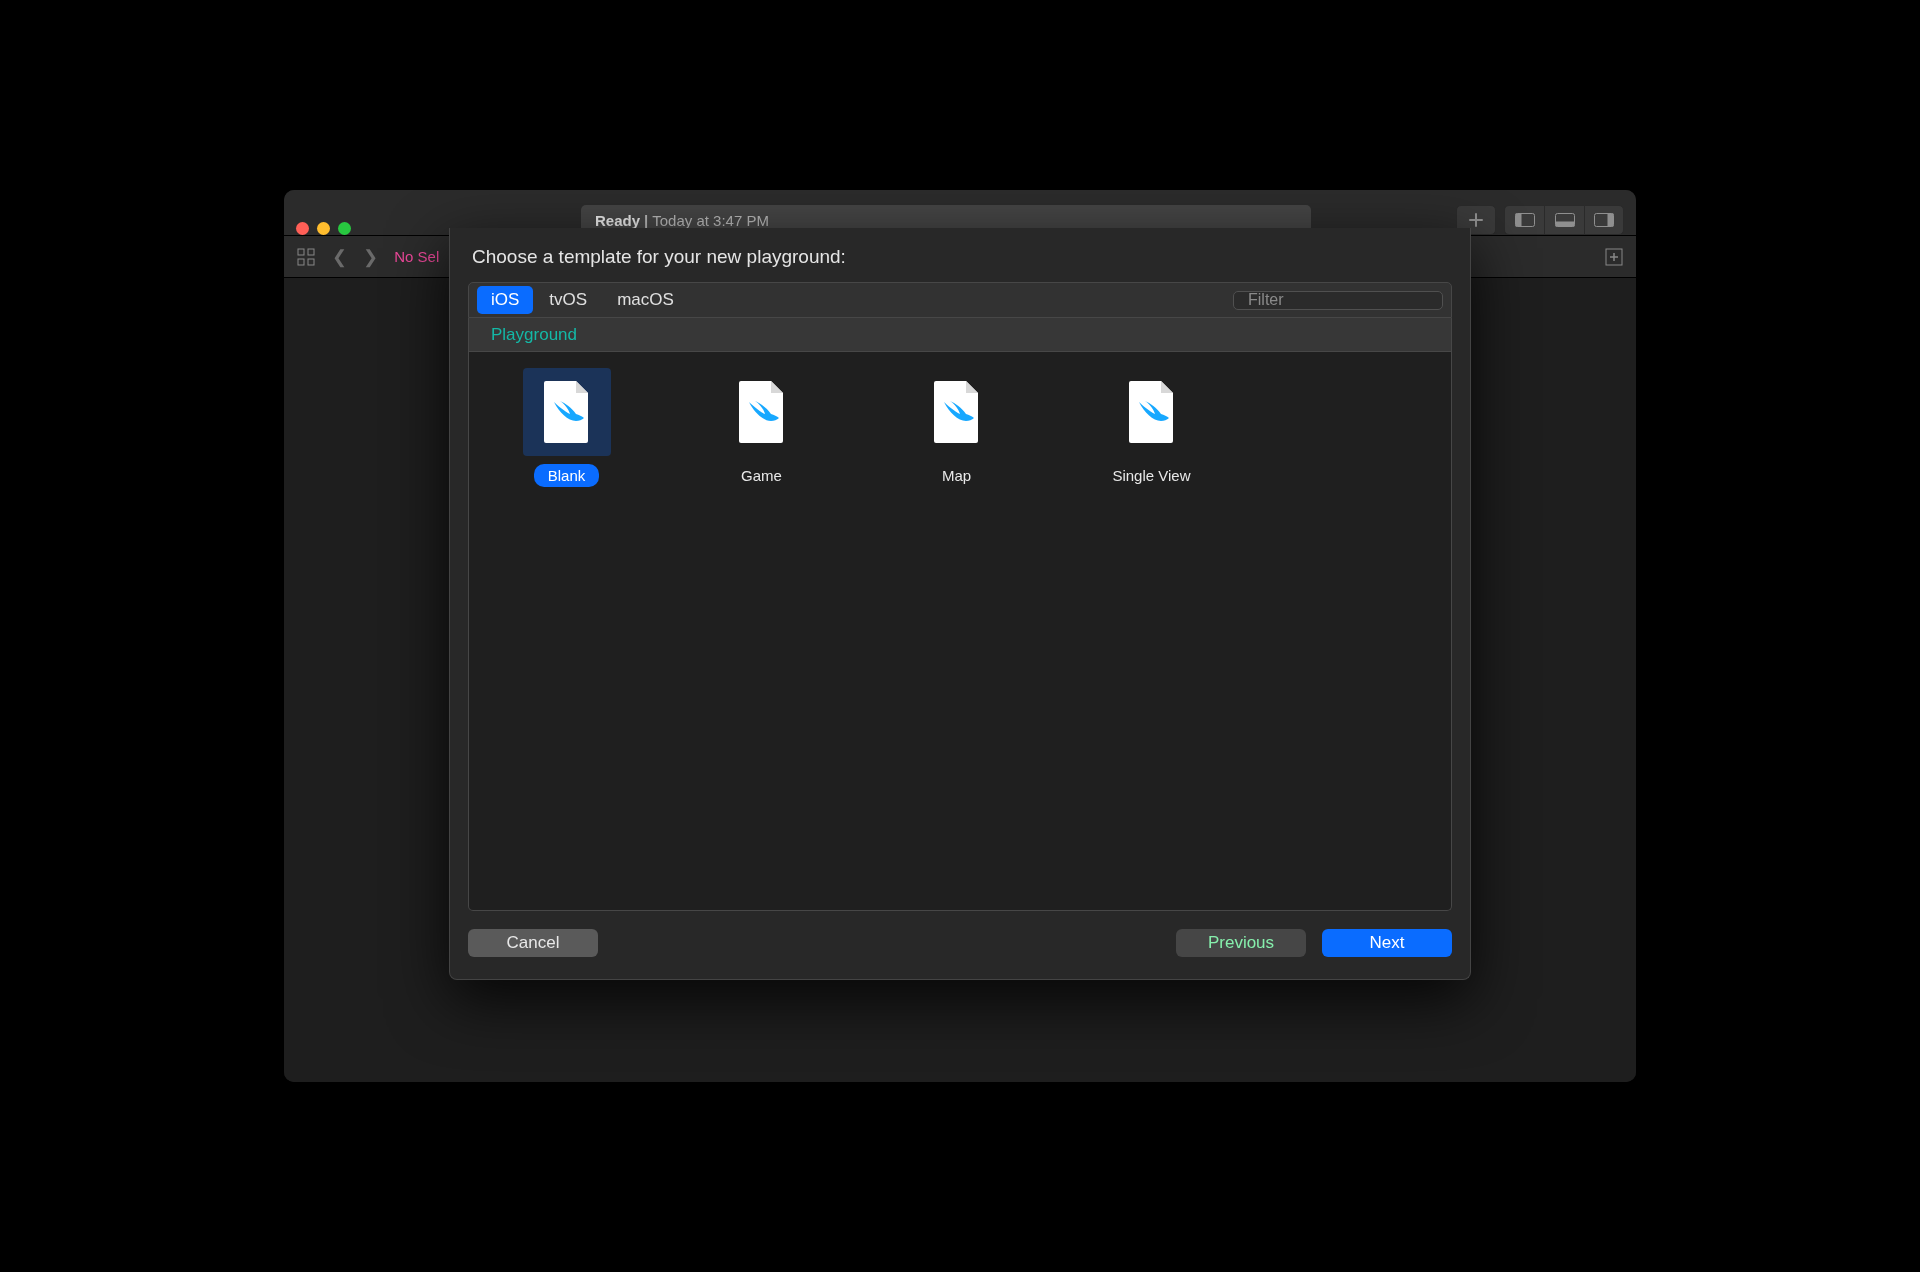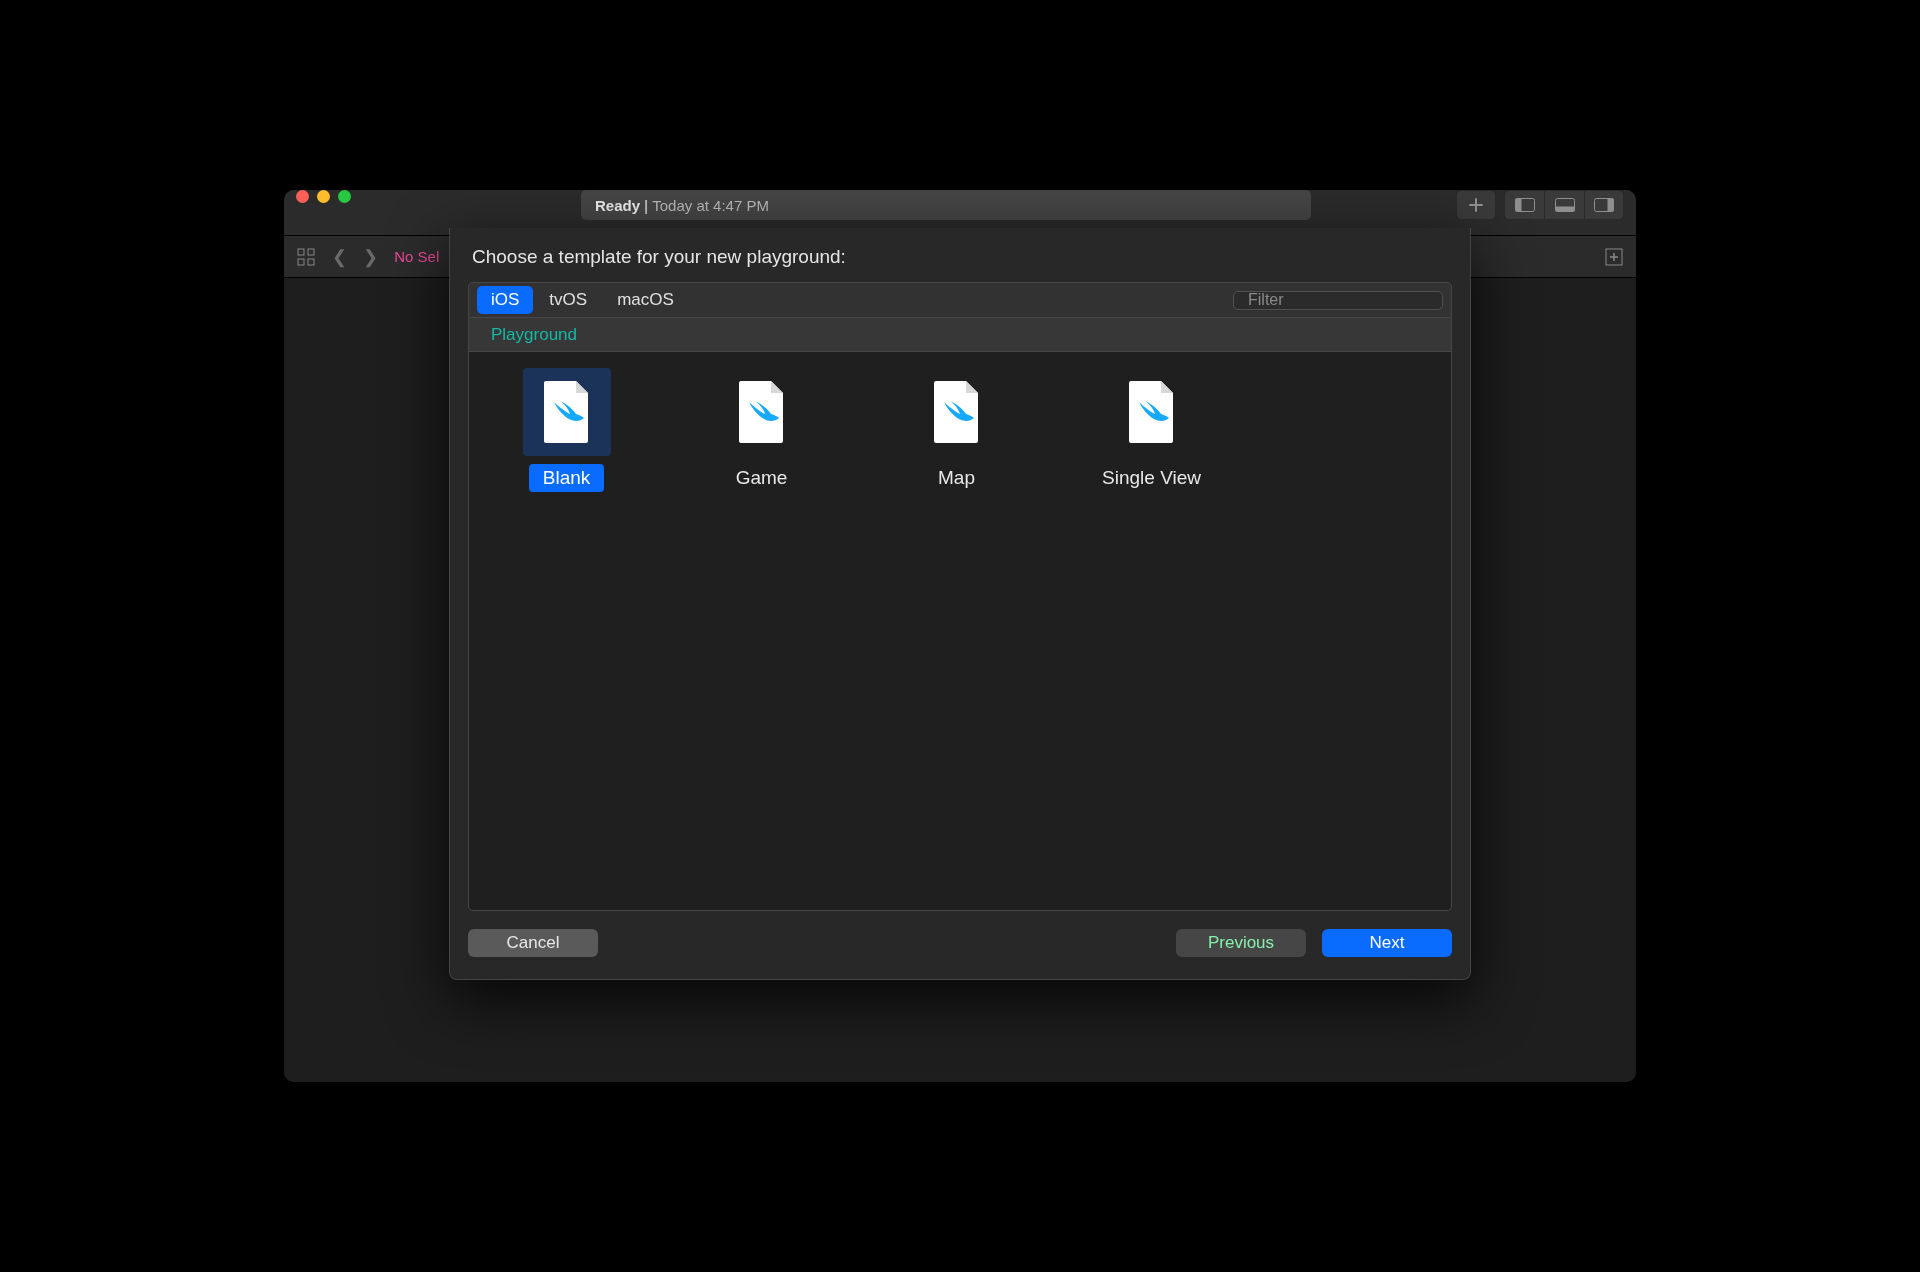--- a/index.html
+++ b/index.html
@@ -22,21 +22,21 @@
     display: flex;
     flex-direction: column;
     box-shadow: 0 20px 60px rgba(0,0,0,0.6);
     position: relative;
   }
   
   .titlebar {
     height: 46px;
     background: #2b2b2b;
     display: flex;
-    align-items: flex-start;
+    align-items: flex-end;
     padding: 0 12px;
     gap: 8px;
     border-bottom: 1px solid #000;
   }
   .traffic-lights { display: flex; gap: 8px; margin-right: 12px; }
   .traffic-light { width: 13px; height: 13px; border-radius: 50%; }
   .tl-close { background: #ff5f57; }
   .tl-min { background: #ffbd2e; }
   .tl-max { background: #28c840; }
   .status-pill {
@@ -189,23 +189,23 @@
     width: 88px;
     height: 88px;
     border-radius: 4px;
     display: flex;
     align-items: center;
     justify-content: center;
   }
   .template.selected .template-icon { background: #1b3358; }
   .template-label {
     color: #e8e8e8;
-    font-size: 19px;
+    font-size: 15px;
     padding: 3px 14px;
-    border-radius: 4px;
+    border-radius: 10px;
   }
   .template.selected .template-label { background: #0a6cff; color:#fff; }
   
   .file-svg { width: 46px; height: 62px; }
   
   .dialog-footer {
     display: flex;
     align-items: center;
     padding: 18px 0 4px 0;
   }
@@ -233,21 +233,21 @@
 
   <div class="titlebar">
     <div class="traffic-lights">
       <div class="traffic-light tl-close"></div>
       <div class="traffic-light tl-min"></div>
       <div class="traffic-light tl-max"></div>
     </div>
     <div class="status-pill">
       <span class="ready">Ready</span>
       <span class="divider">|</span>
-      <span class="time">Today at 4:47 PM</span>
+      <span class="time">Today at 3:47 PM</span>
     </div>
     <div class="titlebar-spacer"></div>
     <div class="title-btn">
       <svg width="16" height="16" viewBox="0 0 16 16">
           <path d="M8 2v12M2 8h12" stroke="#8f8f8f" stroke-width="2" stroke-linecap="round"></path>
         </svg>
     </div>
     <div class="seg-group">
       <div class="title-btn">
         <svg width="20" height="14" viewBox="0 0 20 14">

